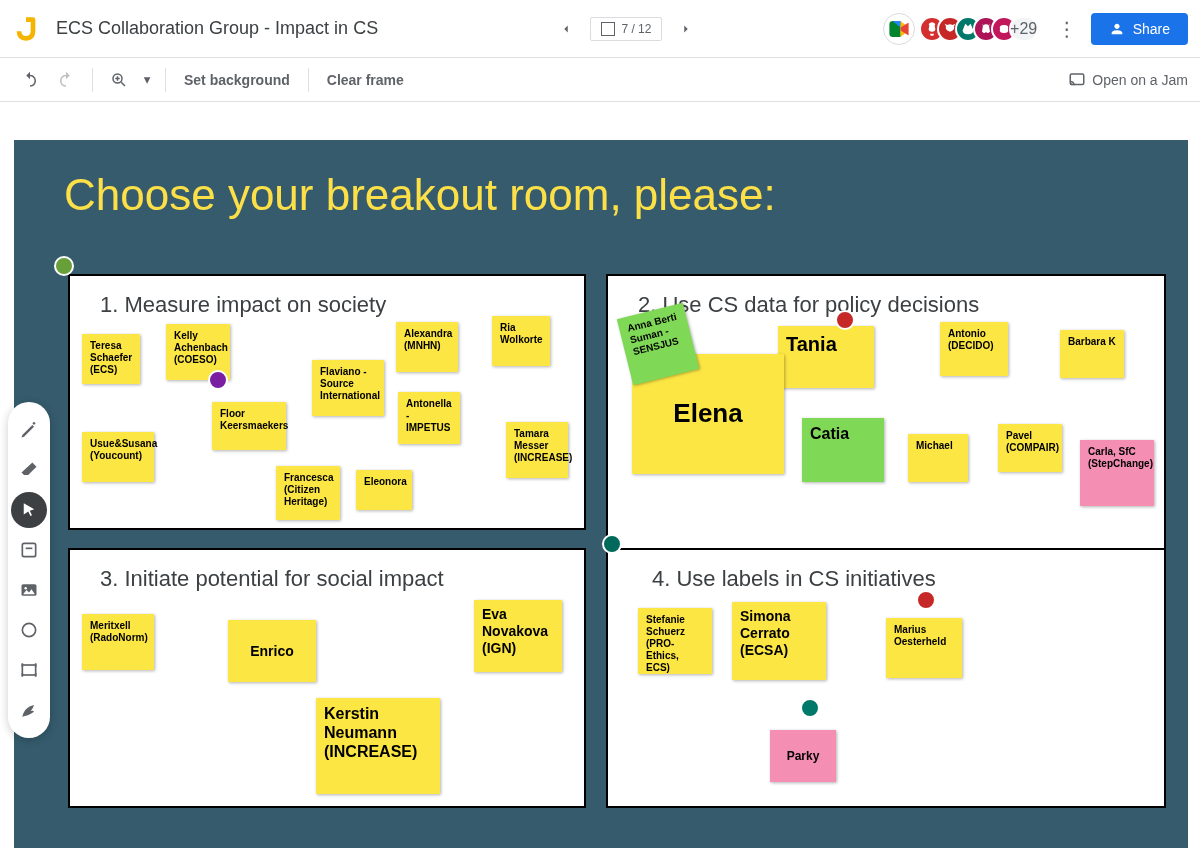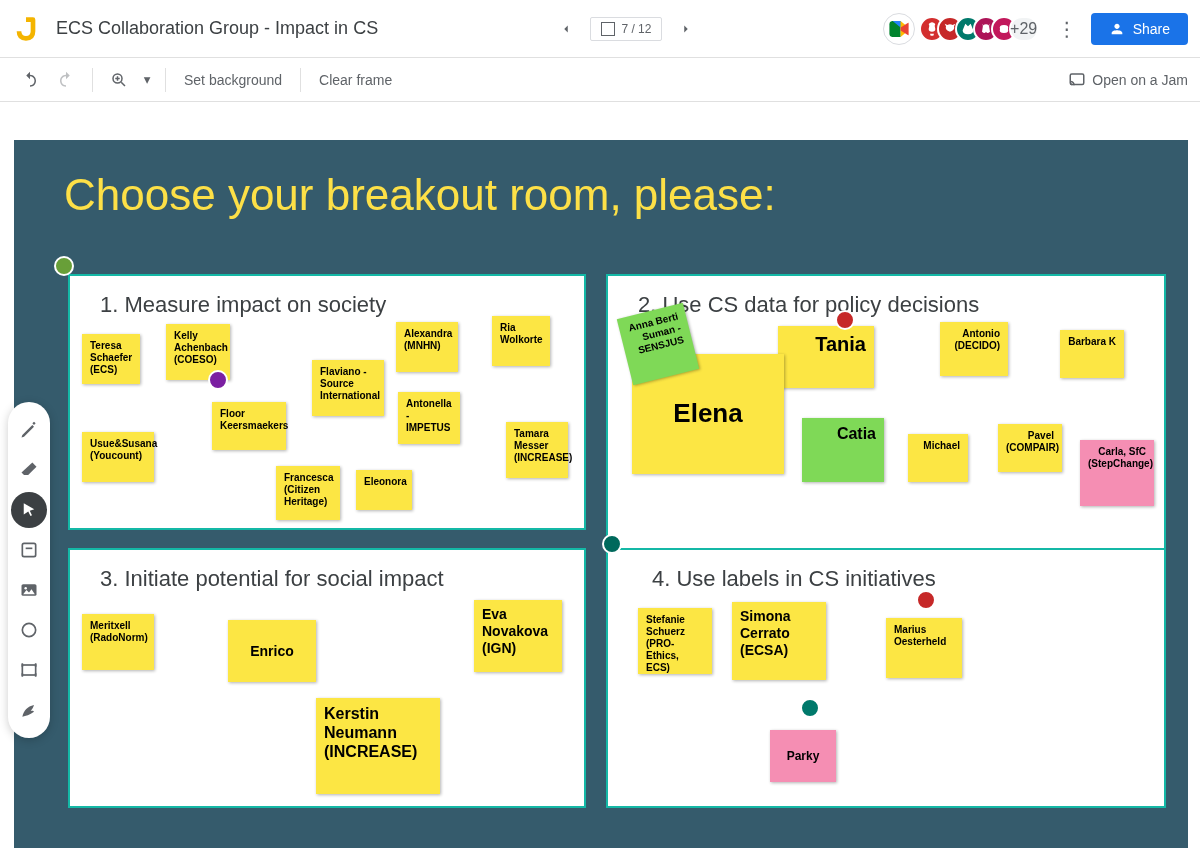--- a/index.html
+++ b/index.html
@@ -23,37 +23,37 @@
     .avatar-more { background: #f1f3f4; color: #5f6368; font-size: 16px; margin-left: -8px; width: 30px; height: 26px; border-radius: 13px; display: flex; align-items: center; justify-content: center; border: 2px solid #fff; }
     
     .more-btn { width: 40px; height: 40px; border: none; background: none; cursor: pointer; color: #5f6368; font-size: 20px; margin: 0 4px; }
     .share-btn { background: #1a73e8; color: #fff; border: none; padding: 8px 18px; border-radius: 4px; font-size: 14px; font-weight: 500; cursor: pointer; display: flex; align-items: center; gap: 8px; }
     .share-icon { width: 16px; height: 16px; }
     
     
     .toolbar { display: flex; align-items: center; height: 44px; padding: 0 12px; border-bottom: 1px solid #e0e0e0; }
     .tool-btn { width: 36px; height: 36px; border: none; background: none; cursor: pointer; color: #5f6368; display: flex; align-items: center; justify-content: center; border-radius: 4px; }
     .tool-sep { width: 1px; height: 24px; background: #e0e0e0; margin: 0 8px; }
-    .tool-text-btn { border: none; background: none; cursor: pointer; color: #5f6368; font-size: 14px; padding: 6px 10px; border-radius: 4px; }
+    .tool-text-btn { border: none; background: none; cursor: pointer; color: #5f6368; font-size: 14px; padding: 6px 10px; border-radius: 4px; font-weight: bold; }
     .toolbar-spacer { flex: 1; }
     .open-jam { display: flex; align-items: center; gap: 6px; color: #5f6368; font-size: 14px; cursor: pointer; }
     
     
     .canvas-wrap { position: relative; width: 1200px; height: 746px; background: #fff; overflow: hidden; }
     .canvas { position: absolute; left: 14px; top: 38px; width: 1174px; height: 708px; background: #355b6c; }
     
     
     .palette { position: absolute; left: 8px; top: 300px; width: 42px; background: #fff; border-radius: 24px; box-shadow: 0 2px 10px rgba(0,0,0,0.2); padding: 10px 0; display: flex; flex-direction: column; align-items: center; gap: 4px; z-index: 50; }
     .palette-btn { width: 36px; height: 36px; border: none; background: none; cursor: pointer; display: flex; align-items: center; justify-content: center; border-radius: 50%; color: #5f6368; }
     .palette-btn.active { background: #3c4043; color: #fff; }
     
     
     .slide-title { position: absolute; left: 50px; top: 30px; font-size: 44px; font-weight: 400; color: #fde047; }
     
-    .room { position: absolute; background: #fff; border: 2px solid #14b8a6; }
+    .room { position: absolute; background: #fff; border: 2px solid #000000; }
     .room-title { position: absolute; font-size: 22px; color: #3c4043; left: 30px; top: 16px; }
     
     .note { position: absolute; padding: 6px 8px; font-size: 10px; font-weight: 700; color: #000; line-height: 1.2; box-shadow: 1px 1px 3px rgba(0,0,0,0.3); }
     .note.yellow { background: #fce644; }
     .note.green { background: #7fd957; }
     .note.pink { background: #f58eb3; }
     
     .cursor-marker { position: absolute; width: 20px; height: 20px; border-radius: 50%; border: 2px solid #fff; z-index: 30; }
   </style>
 </head>
@@ -220,21 +220,21 @@
       <div class="note yellow" style="left:422px; top:40px; width:58px; height:50px;">Ria Wolkorte</div>
       <div class="note yellow" style="left:142px; top:126px; width:74px; height:48px;">Floor Keersmaekers</div>
       <div class="note yellow" style="left:242px; top:84px; width:72px; height:56px;">Flaviano - Source International</div>
       <div class="note yellow" style="left:328px; top:116px; width:62px; height:52px;">Antonella - IMPETUS</div>
       <div class="note yellow" style="left:12px; top:156px; width:72px; height:50px;">Usue&amp;Susana (Youcount)</div>
       <div class="note yellow" style="left:206px; top:190px; width:64px; height:54px;">Francesca (Citizen Heritage)</div>
       <div class="note yellow" style="left:286px; top:194px; width:56px; height:40px;">Eleonora</div>
       <div class="note yellow" style="left:436px; top:146px; width:62px; height:56px;">Tamara Messer (INCREASE)</div>
     </div>
 
-    <div class="room" style="left:592px; top:134px; width:560px; height:293px;text-align:right;">
+    <div class="room" style="left:592px; top:134px; width:560px; height:293px;">
       <div class="room-title">2. Use CS data for policy decisions</div>
       <div class="note green" style="left:16px; top:34px; width:68px; height:68px; transform:rotate(-14deg); z-index:5;">Anna Berti Suman - SENSJUS</div>
       <div class="note yellow" style="left:170px; top:50px; width:96px; height:62px; font-size:20px;">Tania</div>
       <div class="note yellow" style="left:332px; top:46px; width:68px; height:54px;">Antonio (DECIDO)</div>
       <div class="note yellow" style="left:452px; top:54px; width:64px; height:48px;">Barbara K</div>
       <div class="note yellow" style="left:24px; top:78px; width:152px; height:120px; font-size:26px; display:flex; align-items:center; justify-content:center;">Elena</div>
       <div class="note green" style="left:194px; top:142px; width:82px; height:64px; font-size:16px;">Catia</div>
       <div class="note yellow" style="left:300px; top:158px; width:60px; height:48px;">Michael</div>
       <div class="note yellow" style="left:390px; top:148px; width:64px; height:48px;">Pavel (COMPAIR)</div>
       <div class="note pink" style="left:472px; top:164px; width:74px; height:66px;">Carla, SfC (StepChange)</div>

